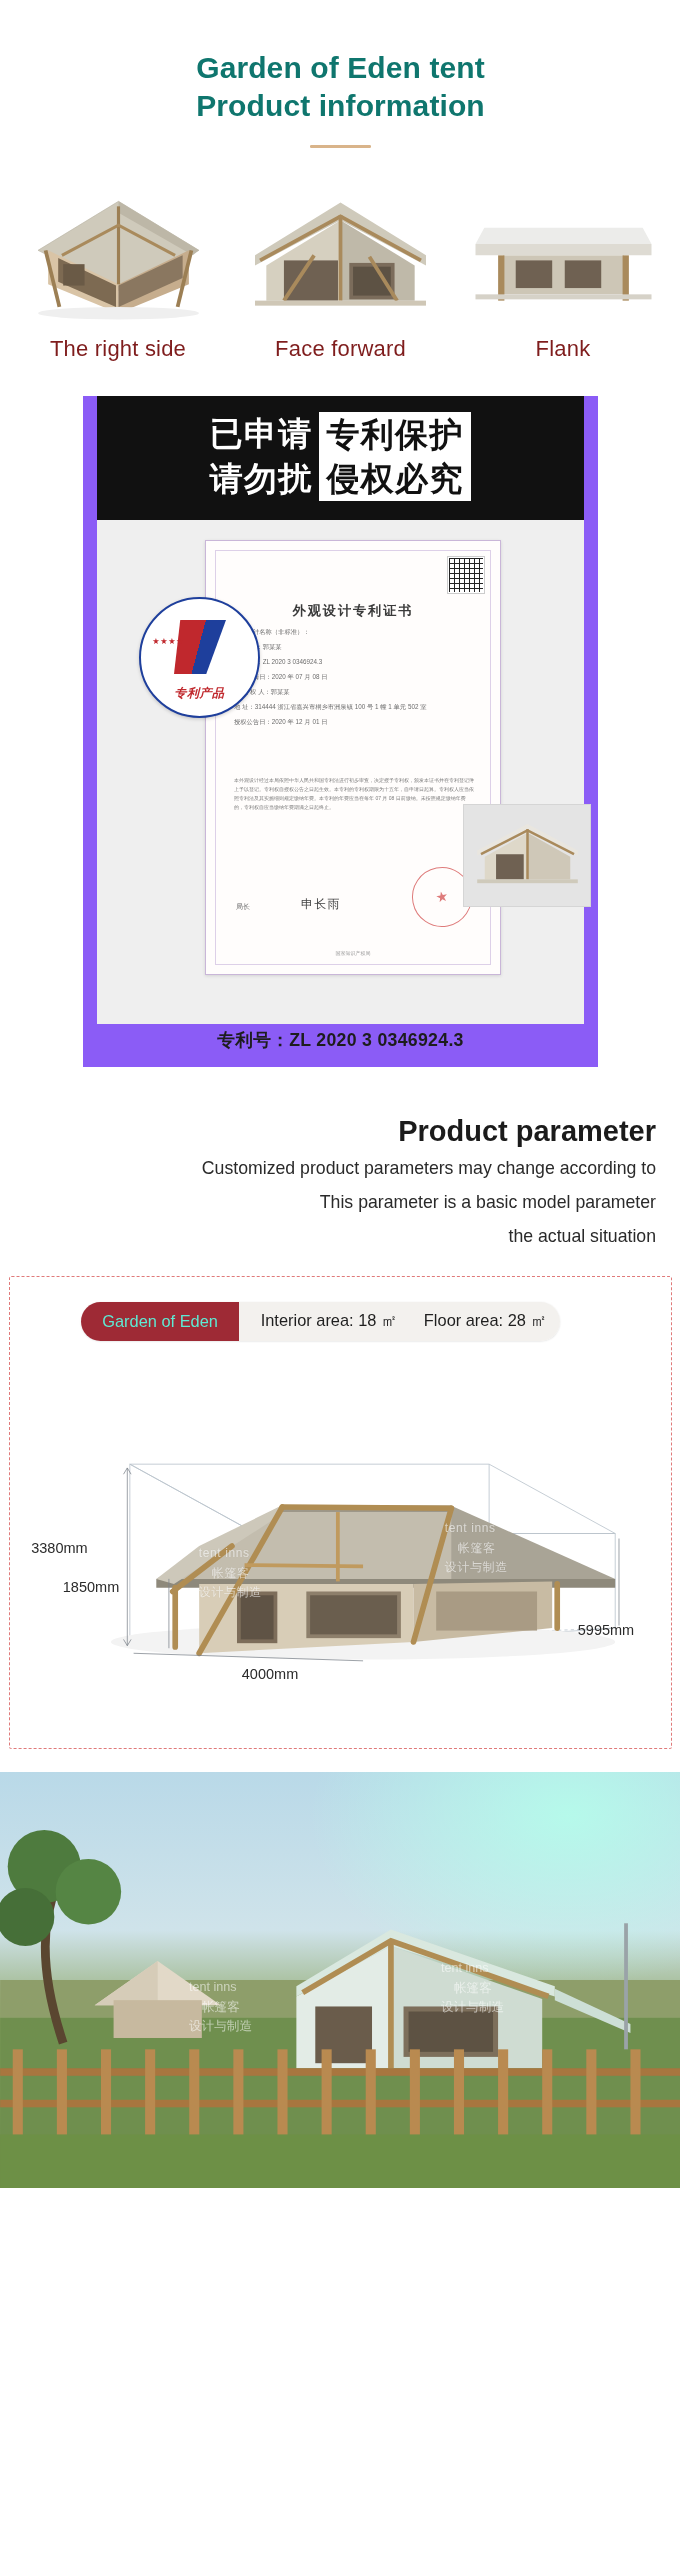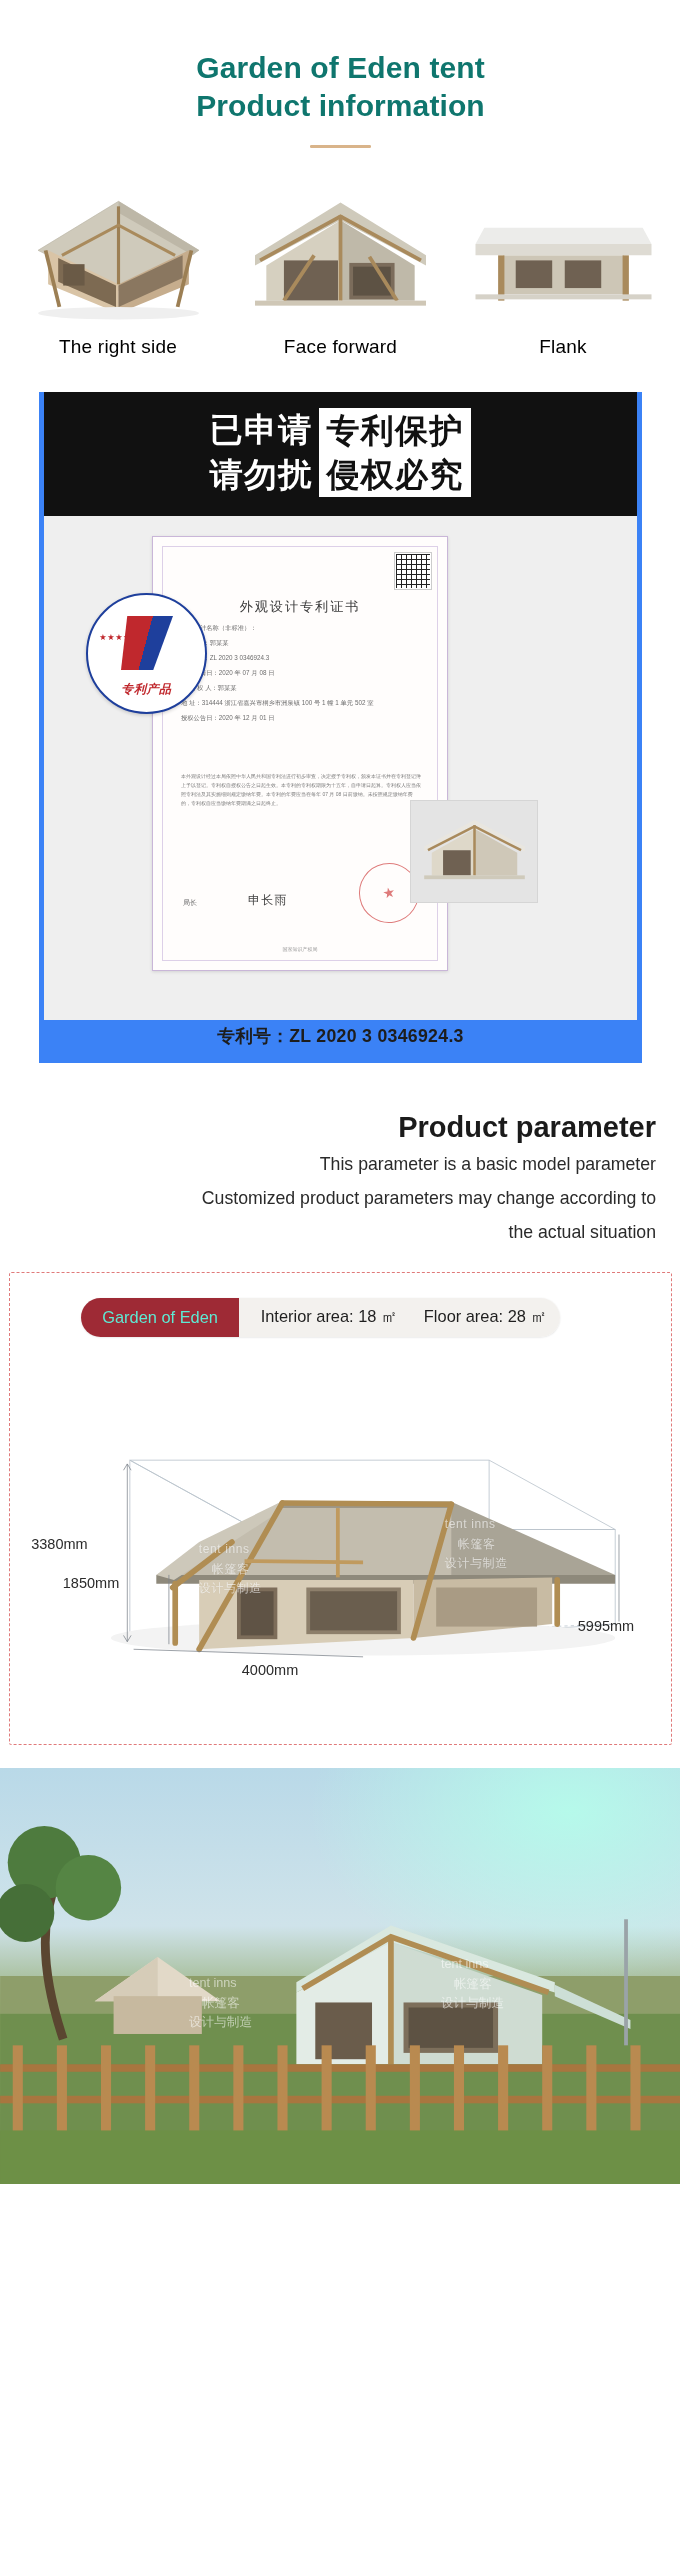--- a/index.html
+++ b/index.html
@@ -54,36 +54,36 @@
     width: 208px;
     text-align: center;
   }
   .view-img {
     height: 145px;
     display: flex;
     align-items: flex-end;
     justify-content: center;
   }
   .view-caption {
-    font-size: 19px;
-    color: #000000;
+    font-size: 22px;
+    color: #7f1d1d;
     margin-top: 14px;
     letter-spacing: 0.2px;
   }
 
   
   .patent-wrap {
     display: flex;
     justify-content: center;
     margin-top: 34px;
   }
   .patent-card {
-    width: 603px;
-    background: #3b82f6;
-    padding: 0 5px 15px;
+    width: 515px;
+    background: #8b5cf6;
+    padding: 0 14px 15px;
     box-sizing: border-box;
   }
   .patent-banner {
     background: #111111;
     color: #ffffff;
     padding: 16.4px 19px 19px;
     text-align: center;
   }
   .banner-row {
     font-size: 33px;
@@ -124,21 +124,21 @@
     bottom: 8.8px;
     border: 0.6px solid #ddd0e8;
   }
   .cert-title {
     position: absolute;
     top: 61px;
     left: 0;
     right: 0;
     text-align: center;
     font-size: 13.2px;
-    font-weight: normal;
+    font-weight: bold;
     color: #3a3a3a;
     letter-spacing: 1.9px;
   }
   .cert-lines {
     position: absolute;
     top: 88px;
     left: 28px;
     right: 25px;
   }
   .cert-line {
@@ -503,22 +503,22 @@
       </div>
 
       <div class="patent-no">
         <span>专利号：</span><span>ZL 2020 3 0346924.3</span>
       </div>
     </div>
   </div>
 
   <div class="param-head">
     <div class="param-title">Product parameter</div>
+    <div class="param-sub">Customized product parameters may change according to</div>
     <div class="param-sub">This parameter is a basic model parameter</div>
-    <div class="param-sub">Customized product parameters may change according to</div>
     <div class="param-sub">the actual situation</div>
   </div>
 
   <div class="spec-box">
 
     <div class="spec-pill">
       <div class="pill-left">Garden of Eden</div>
       <div class="pill-right">
         <span>Interior area: 18 ㎡</span>
         <span>Floor area: 28 ㎡</span>

